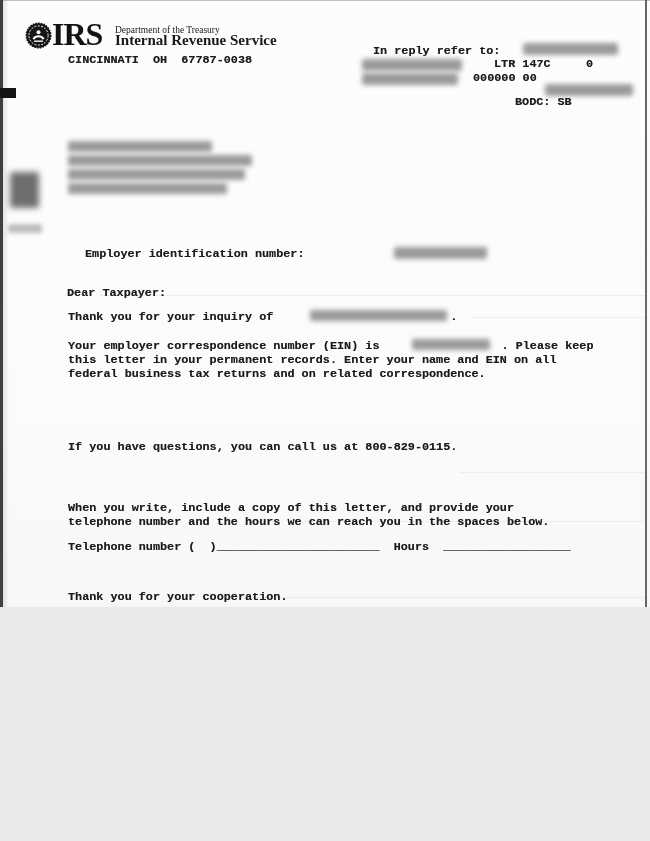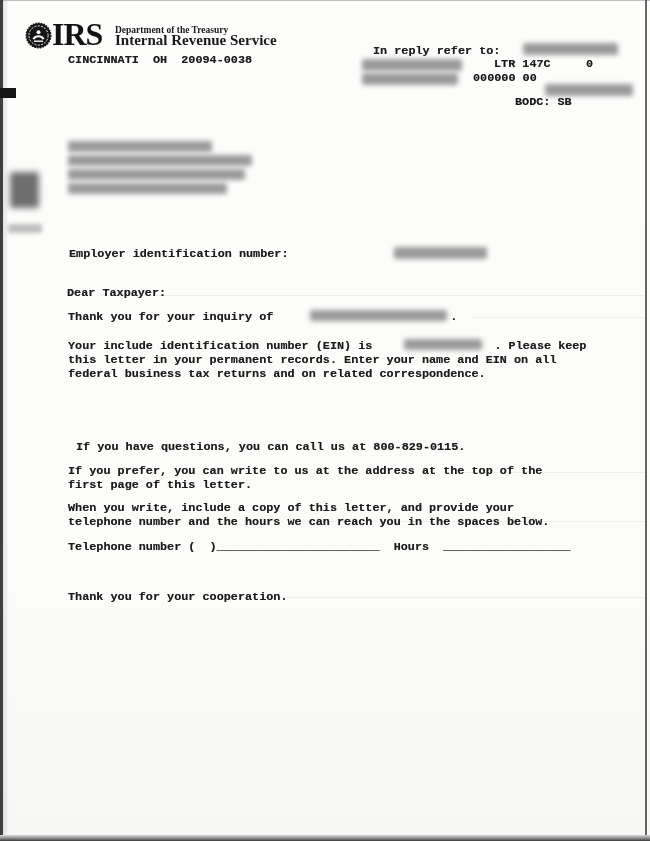--- a/index.html
+++ b/index.html
@@ -1,18 +1,18 @@
 <!DOCTYPE html>
 <html><head>
 <meta charset="utf-8">
 <style>
   html,body{margin:0;padding:0;background:#e9e9e7;}
   .page{
     position:relative;
-    width:650px;height:841px;
+    width:650px;height:607px;
     margin:0 auto;
     background:linear-gradient(180deg,#fdfdfc 0%,#fbfbf9 70%,#f7f7f5 100%);
     overflow:hidden;
     font-family:"Liberation Mono","DejaVu Sans Mono",monospace;
     color:#1c1c1c;
   }
   
   .edge-left{position:absolute;left:0;top:0;width:3px;height:841px;background:#3f3f3f;}
   .edge-left-soft{position:absolute;left:3px;top:0;width:6px;height:841px;background:linear-gradient(90deg,rgba(0,0,0,.10),rgba(0,0,0,0));}
   .edge-right{position:absolute;left:645px;top:0;width:2px;height:841px;background:#4c4c4c;opacity:.85;}
@@ -31,21 +31,21 @@
 
   
   .seal{position:absolute;left:25px;top:22px;}
   .irs-acronym{
     position:absolute;left:52px;top:18px;
     font-family:"Liberation Serif","DejaVu Serif",serif;
     font-weight:bold;font-size:32px;line-height:32px;letter-spacing:-1px;
     color:#121212;
   }
   .dept{position:absolute;left:115px;top:25px;font-family:"Liberation Serif","DejaVu Serif",serif;color:#1a1a1a;}
-  .dept-1{font-size:9.5px;line-height:10px;display:block;font-weight:bold;}
+  .dept-1{font-size:9.5px;line-height:10px;display:block;}
   .dept-2{font-size:15px;line-height:10px;display:block;font-weight:bold;}
 
   
   .redact{background:#9a9a9a;filter:blur(2.5px);border-radius:2px;}
   .redact.abs{position:absolute;}
   .redact.inline{display:inline-block;height:11px;vertical-align:-1px;}
   .redact.dark{background:#6e6e6e;filter:blur(3px);}
   .redact.light{background:#bdbdbd;filter:blur(2px);}
 </style>
 </head>
@@ -74,55 +74,53 @@
       <path d="M7.5 16.5 c2.6-4.2 9.4-4.2 12 0 l-1.8 1.2 c-2.4-3.2-6-3.2-8.4 0 z" fill="#f8f8f5"></path>
       <rect x="9" y="18.5" width="9" height="1.4" fill="#f8f8f5"></rect>
     </svg>
   </div>
   <div class="irs-acronym">IRS</div>
   <div class="dept">
     <span class="dept-1">Department of the Treasury</span>
     <span class="dept-2">Internal Revenue Service</span>
   </div>
 
-  <div class="mono" style="left:68px;top:53px;">CINCINNATI  OH  20094-0038</div>
+  <div class="mono" style="left:68px;top:53px;">CINCINNATI  OH  67787-0038</div>
 
   <div class="mono" style="left:373px;top:44px;">In reply refer to:</div>
   <div class="redact abs" style="left:523px;top:43px;width:95px;height:12px;"></div>
   <div class="redact abs" style="left:362px;top:59px;width:100px;height:12px;"></div>
   <div class="mono" style="left:494px;top:57px;">LTR 147C     0</div>
   <div class="redact abs" style="left:362px;top:73px;width:96px;height:12px;"></div>
   <div class="mono" style="left:473px;top:71px;text-align:center;">000000 00</div>
   <div class="redact abs" style="left:545px;top:84px;width:88px;height:12px;"></div>
   <div class="mono" style="left:515px;top:95px;">BODC: SB</div>
 
   <div class="redact abs dark" style="left:10px;top:172px;width:29px;height:36px;"></div>
   <div class="redact abs light" style="left:8px;top:224px;width:34px;height:9px;"></div>
 
   <div class="redact abs" style="left:68px;top:141px;width:144px;height:11px;"></div>
   <div class="redact abs" style="left:68px;top:155px;width:184px;height:11px;"></div>
   <div class="redact abs" style="left:68px;top:169px;width:177px;height:11px;"></div>
   <div class="redact abs" style="left:68px;top:183px;width:159px;height:11px;"></div>
 
-  <div class="mono" style="left:69px;top:247px;">Employer identification number:</div>
+  <div class="mono" style="left:85px;top:247px;">Employer identification number:</div>
   <div class="redact abs" style="left:394px;top:247px;width:93px;height:12px;"></div>
 
   <div class="mono" style="left:67px;top:286px;">Dear Taxpayer:</div>
 
   <div class="mono" style="left:68px;top:310px;width:560px;"><span>Thank you for your inquiry of</span><span class="redact inline" style="width:137px;margin-left:37px;"></span><span style="margin-left:3px;">.</span></div>
 
-  <div class="mono" style="left:68px;top:339px;width:560px;"><span>Your include identification number (EIN) is</span><span class="redact inline" style="width:78px;margin-left:32px;"></span><span style="margin-left:12px;">. Please keep
+  <div class="mono" style="left:68px;top:339px;width:560px;"><span>Your employer correspondence number (EIN) is</span><span class="redact inline" style="width:78px;margin-left:32px;"></span><span style="margin-left:12px;">. Please keep
 this letter in your permanent records. Enter your name and EIN on all
 federal business tax returns and on related correspondence.</span></div>
 
 
-  <div class="mono" style="left:68px;top:440px;width:560px;margin-left:8px;">If you have questions, you can call us at 800-829-0115.</div>
+  <div class="mono" style="left:68px;top:440px;width:560px;">If you have questions, you can call us at 800-829-0115.</div>
 
-  <div class="mono" style="left:68px;top:464px;width:560px;">If you prefer, you can write to us at the address at the top of the
-first page of this letter.</div>
 
   <div class="mono" style="left:68px;top:540px;width:570px;">Telephone number (  )_______________________  Hours  __________________</div>
 
   <div class="mono" style="left:68px;top:501px;width:560px;">When you write, include a copy of this letter, and provide your
 telephone number and the hours we can reach you in the spaces below.</div>
 
 
   <div class="mono" style="left:68px;top:590px;width:560px;">Thank you for your cooperation.</div>
 
 </div>

